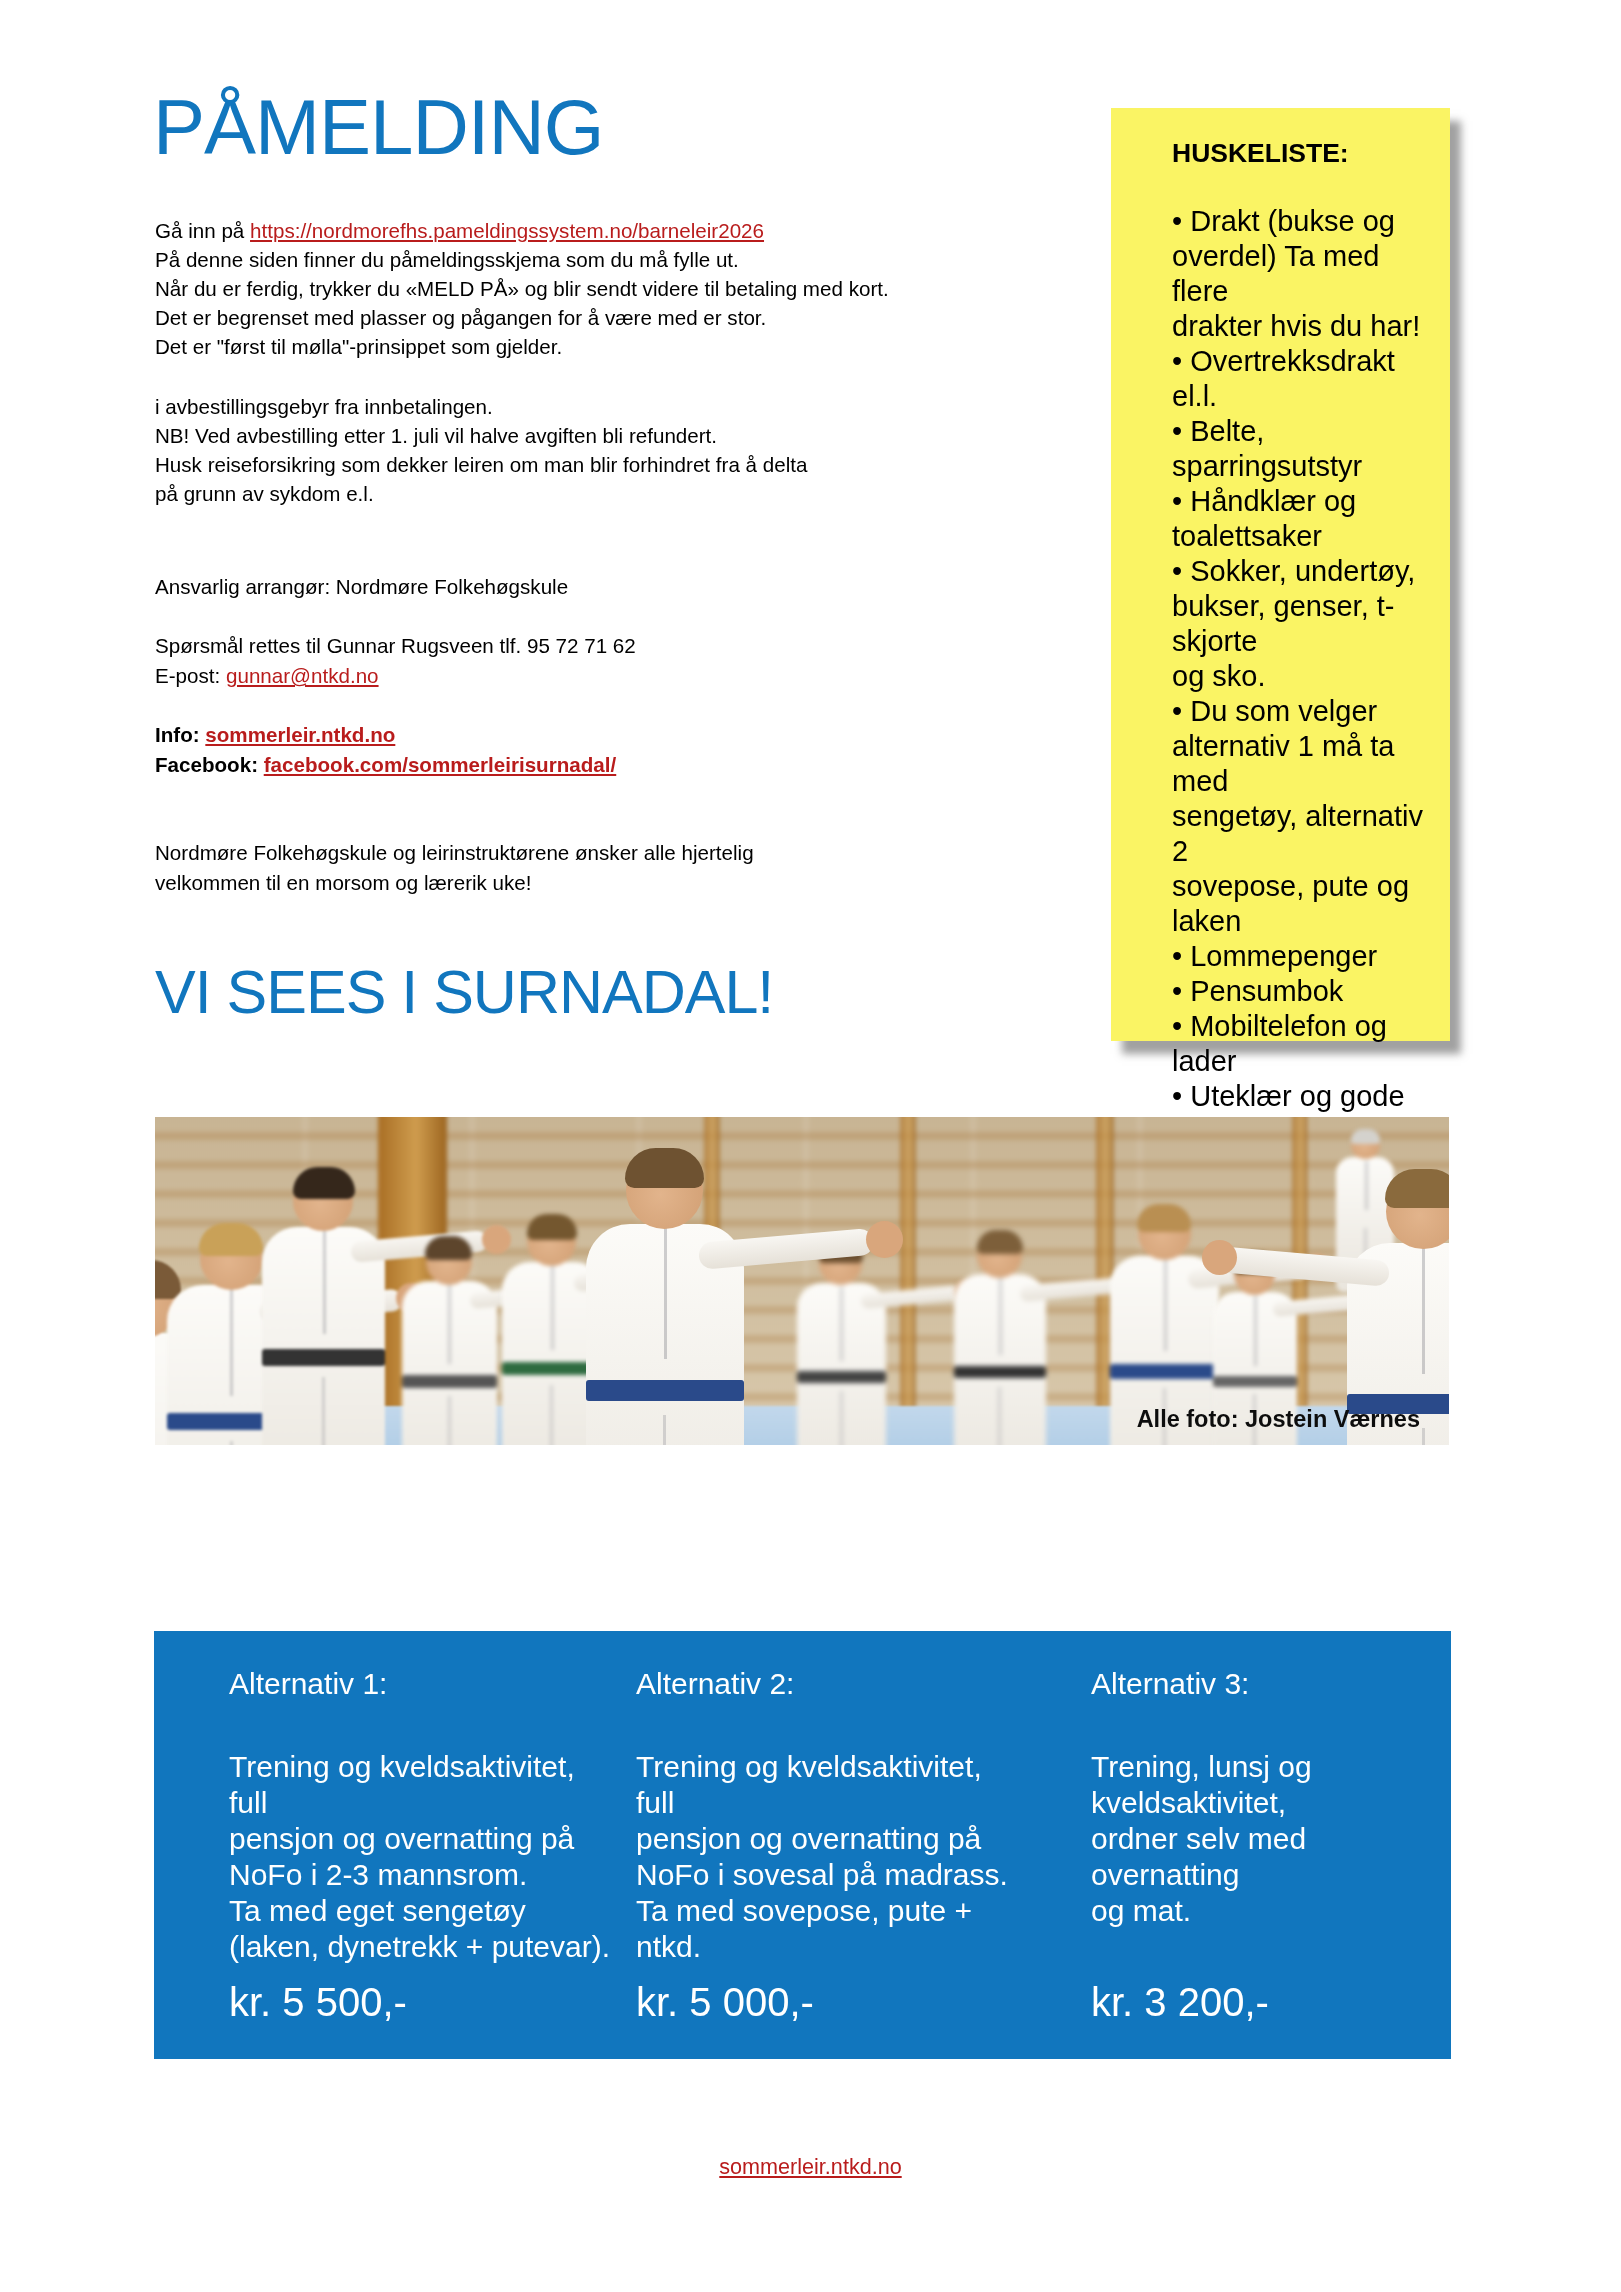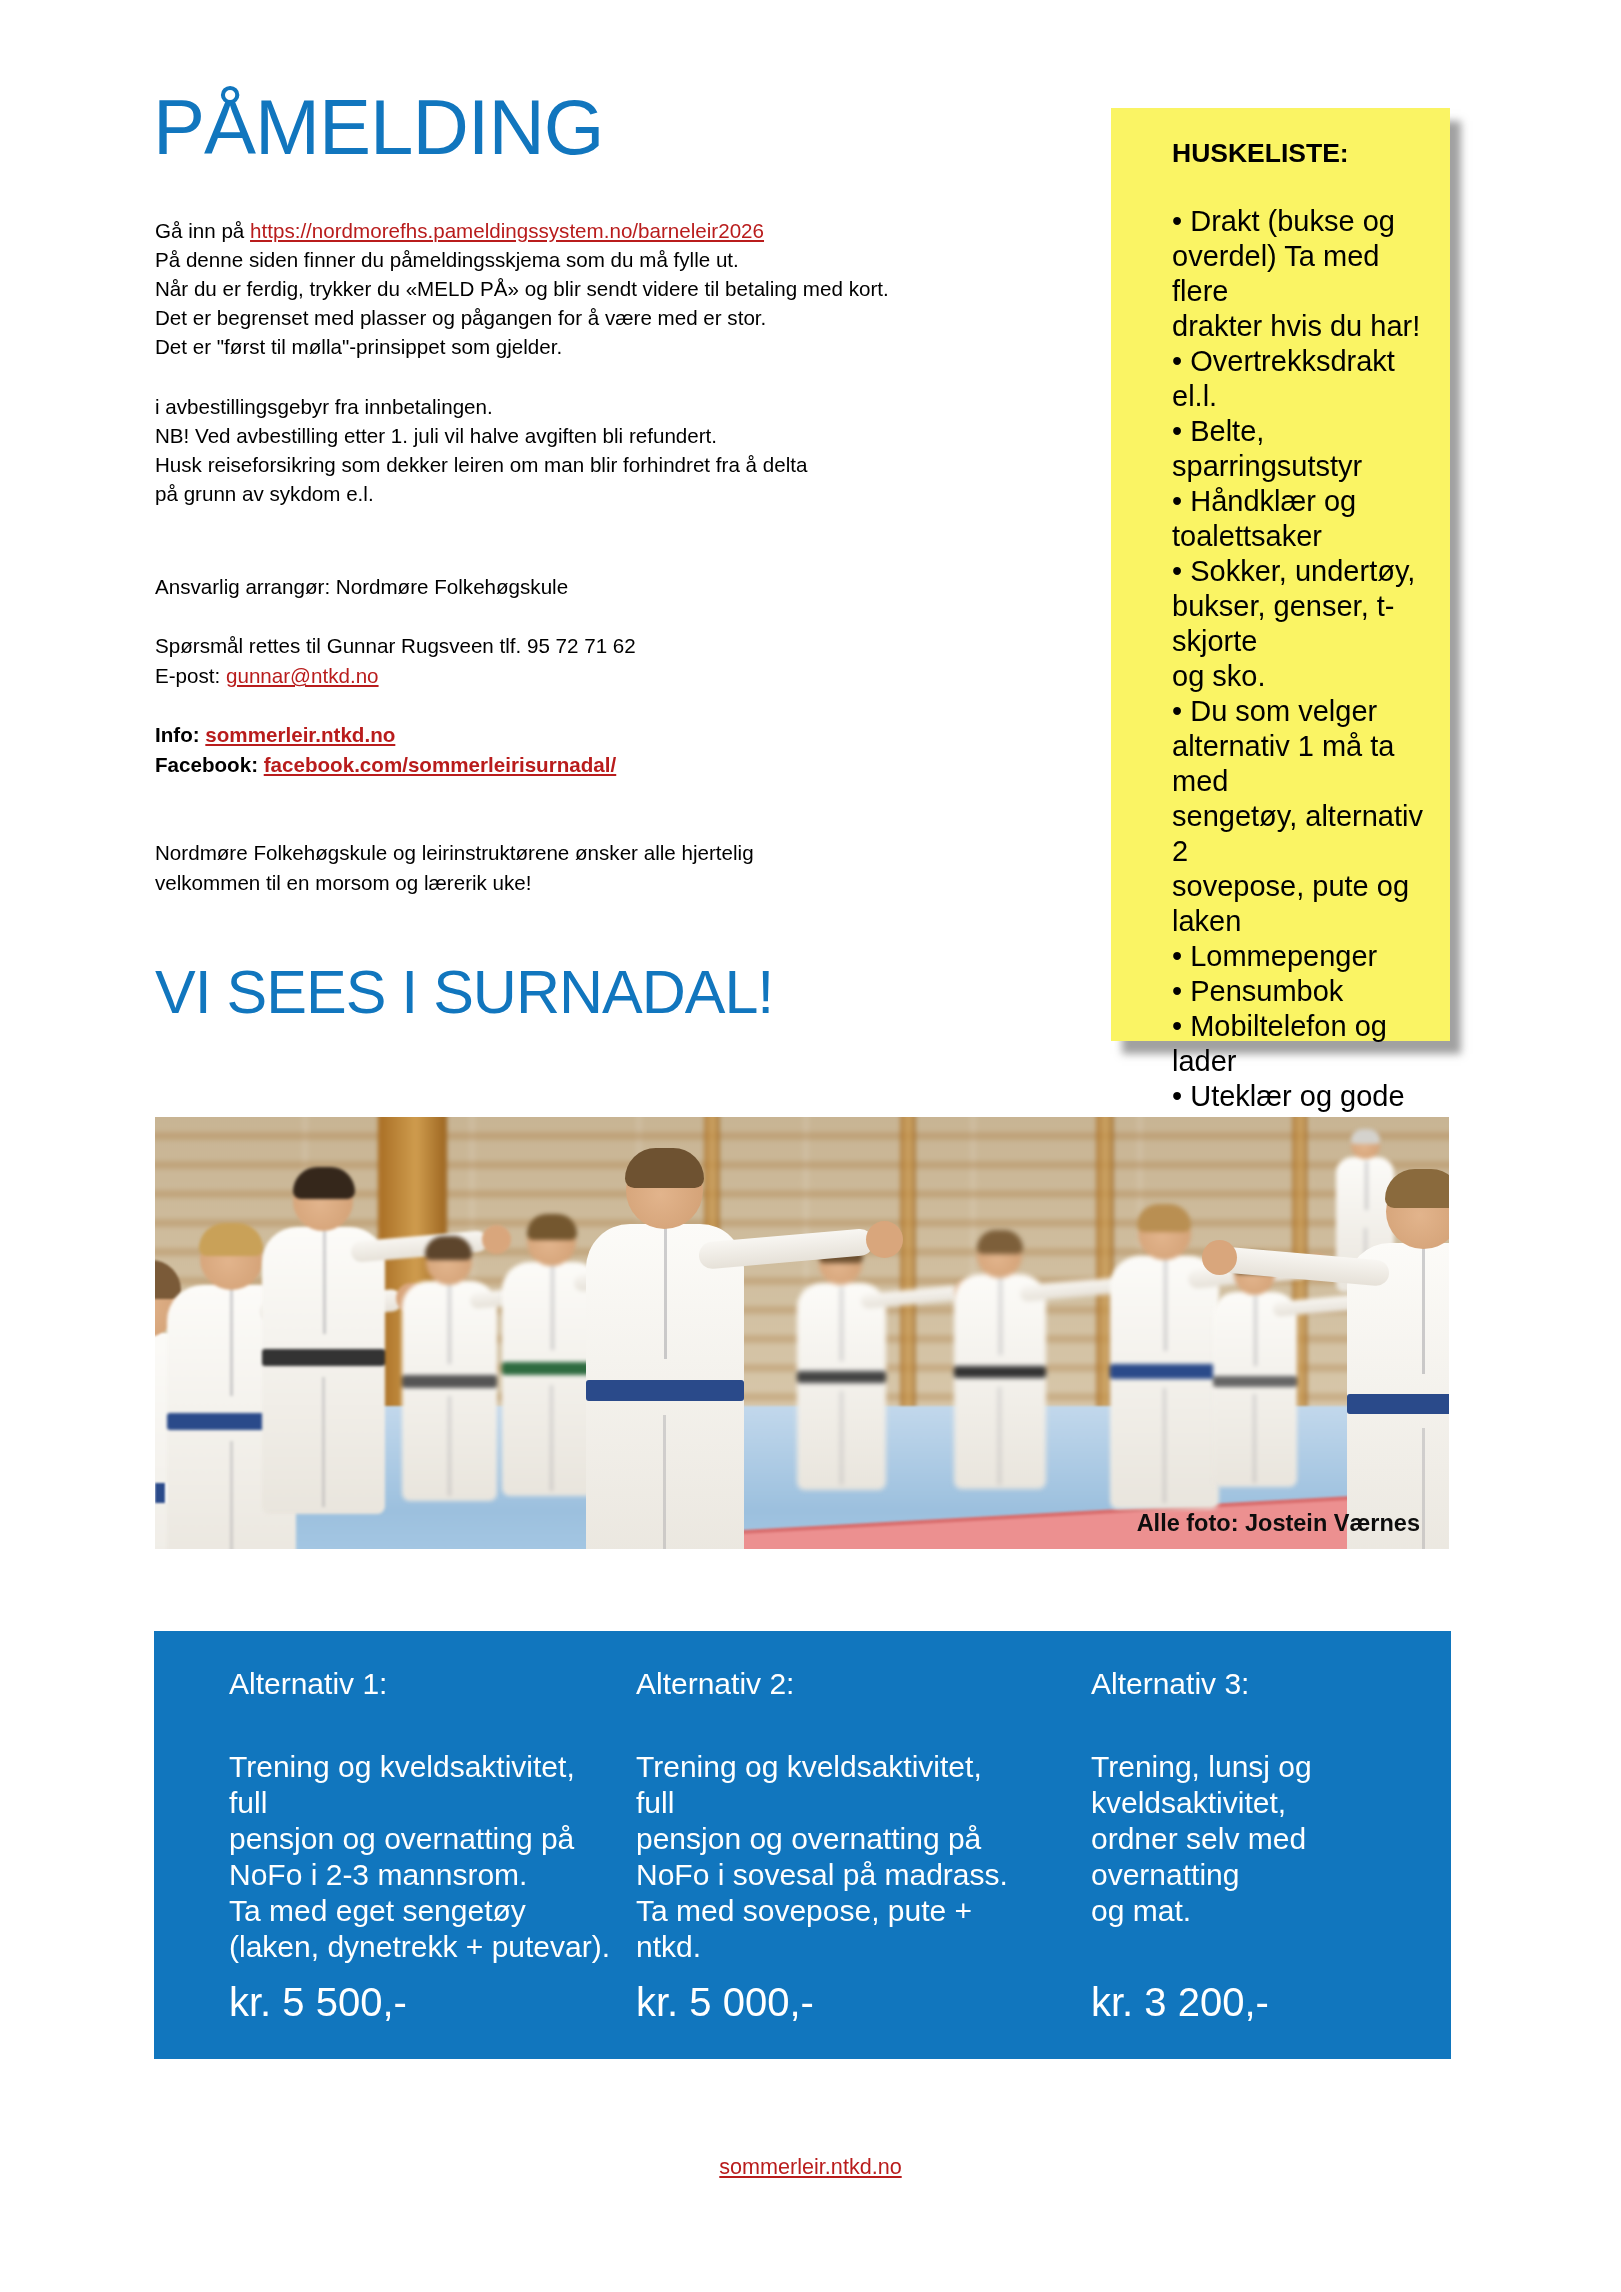--- a/index.html
+++ b/index.html
@@ -23,21 +23,21 @@
   .welcome{top:838px;line-height:30px;}
   
   .husk{
     left:1111px;top:108px;width:339px;height:933px;background:#faf464;
     box-shadow:10.8px 12.7px 7.8px rgba(110,110,110,0.65);
     box-sizing:border-box;padding:25.5px 21.6px 0 61px;
   }
   .husk-title{font-size:26.5px;font-weight:bold;line-height:39px;margin-bottom:31px;}
   .husk-items{font-size:29px;line-height:35px;width:259px;}
   
-  .photo{left:155px;top:1117px;width:1294px;height:432px;overflow:hidden;background:#cdbb9d;}
+  .photo{left:155px;top:1117px;width:1294px;height:328px;overflow:hidden;background:#cdbb9d;}
   .wall{position:absolute;left:-19.6px;top:-19.6px;right:-19.6px;height:333px;
     background:
       repeating-linear-gradient(0deg, rgba(168,118,58,0.30) 0 7.8px, rgba(0,0,0,0) 7.8px 29px),
       repeating-linear-gradient(90deg, rgba(255,255,255,0.10) 0 5.9px, rgba(0,0,0,0) 5.9px 167px),
       linear-gradient(#c7b392,#d8c8ab);
     filter:blur(2.9px);}
   .post{position:absolute;top:-9.8px;height:323px;background:linear-gradient(90deg,#a96e24,#cf9c4e 55%,#9c6520);filter:blur(2px);}
   .floor{position:absolute;left:0;top:289px;width:100%;height:174px;
     background:linear-gradient(#c2d8ec,#9cc0de 60%,#a9cbe6);filter:blur(1px);}
   .mat{position:absolute;left:38%;top:372px;width:64%;height:93px;background:#ec9090;

